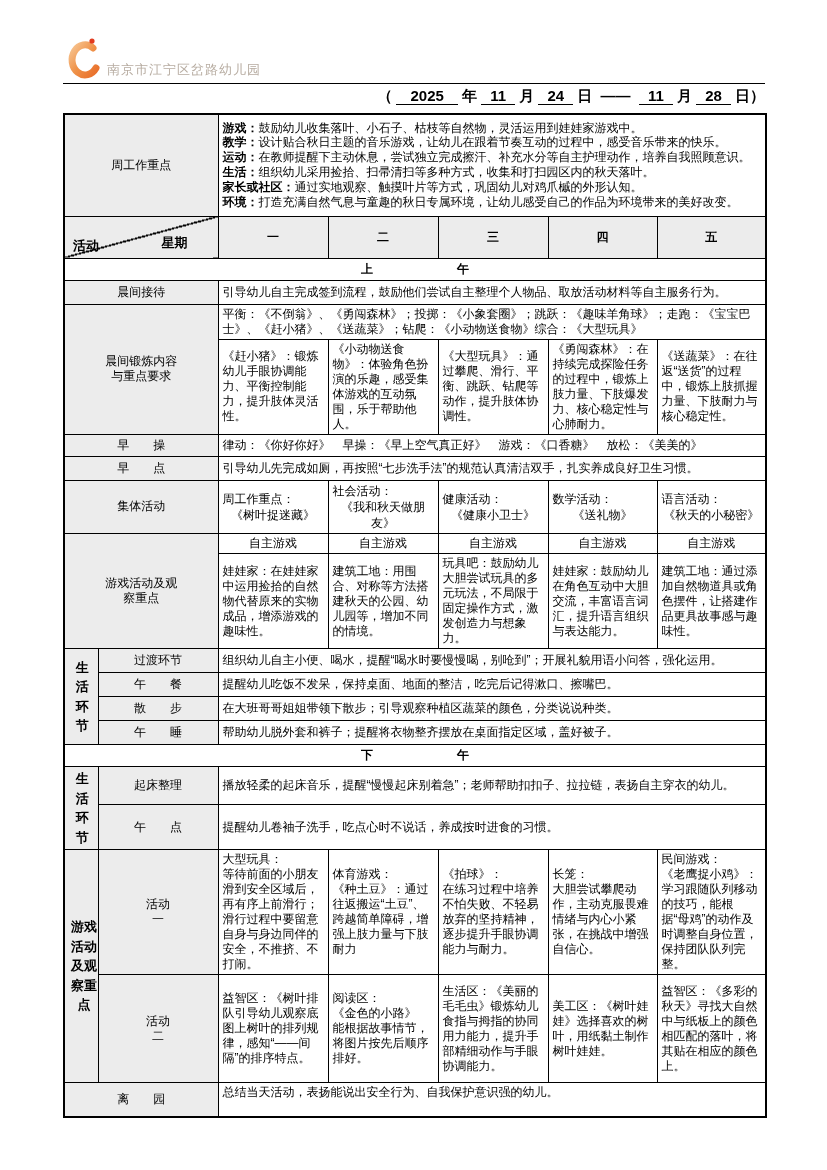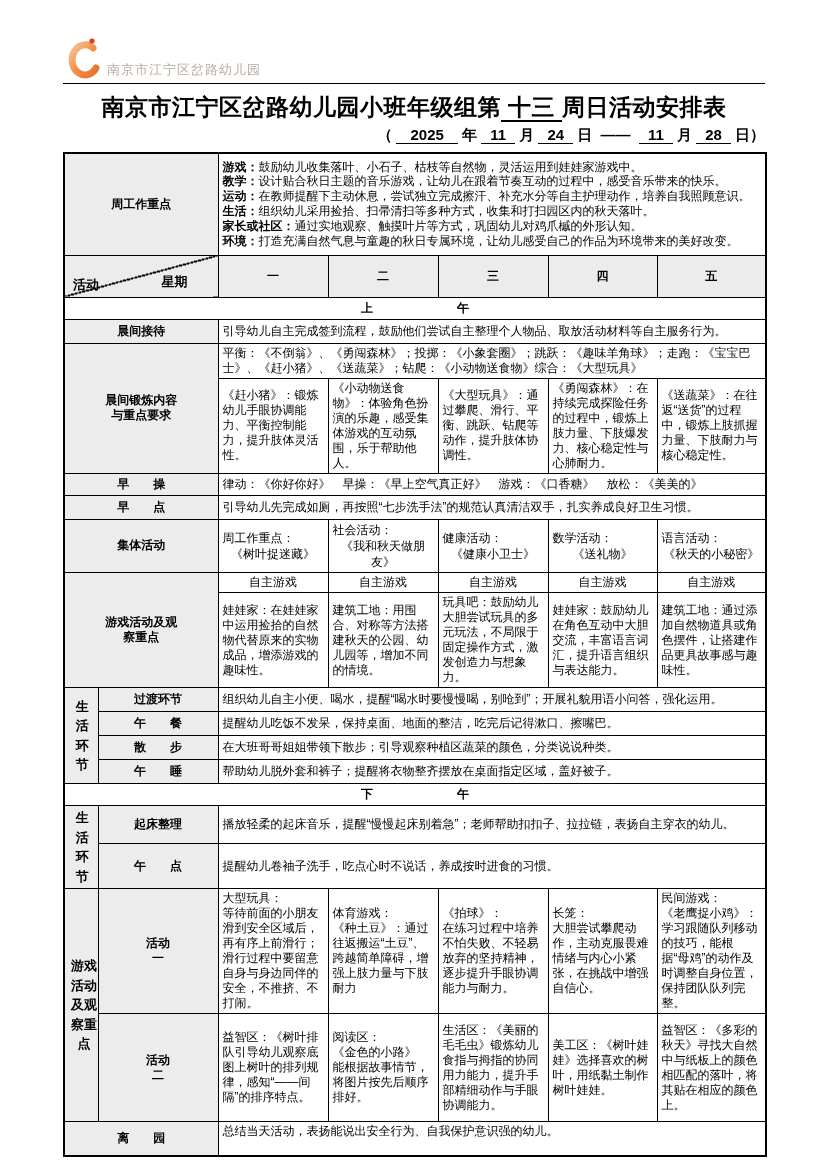--- a/index.html
+++ b/index.html
@@ -14,21 +14,21 @@
   
   .title{margin-top:8px;text-align:center;font-size:23px;font-weight:bold;letter-spacing:0.5px;}
   .title .blank{border-bottom:2px solid #000;padding:0 7px;}
   .dateline{margin-top:3px;text-align:right;font-size:15px;font-weight:bold;}
   .dateline .blank{border-bottom:1px solid #000;padding:0 9px;}
   .dateline .blank.wide{padding:0 14px;}
 
   
   table.sched{margin-top:7px;border-collapse:collapse;table-layout:fixed;width:702px;border:2px solid #000;}
   table.sched td{border:1px solid #000;padding:2px 4px;font-size:12px;line-height:1.25;vertical-align:middle;word-break:break-all;}
-  td.lbl{background:#ececec;font-weight:bold;text-align:center;font-size:13px;padding:2px 2px;margin-left:29px;}
+  td.lbl{background:#ececec;font-weight:normal;text-align:center;font-size:13px;padding:2px 2px;margin-left:29px;}
   td.content{text-align:left;}
   td.banner{text-align:center;font-weight:bold;font-size:14px;border-top:2px solid #000;border-bottom:2px solid #000;padding:1px;}
   td.dayhead{background:#ececec;text-align:center;font-weight:bold;font-size:14px;}
   td.corner{background-color:#ececec;position:relative;padding:0;
     background-image:linear-gradient(to bottom right,transparent calc(50% - 0.8px),#000 calc(50% - 0.8px),#000 calc(50% + 0.8px),transparent calc(50% + 0.8px));}
   .corner-top{position:absolute;top:18px;right:30px;font-weight:bold;font-size:13px;}
   .corner-bottom{position:absolute;bottom:3px;left:8px;font-weight:bold;font-size:13px;}
   td.vlabel{background:#ececec;font-weight:bold;padding:2px 1px;}
   .vtext{width:15px;margin:0 auto;word-break:break-all;line-height:1.5;font-size:13px;text-align:right;}
   .vtext2{width:30px;margin:8px auto;word-break:break-all;line-height:1.5;font-size:13px;text-align:center;}
@@ -58,23 +58,20 @@
           </linearGradient>
         </defs>
         <path d="M30 12 A 13 15 0 1 0 33 32" stroke="url(#lg)" stroke-width="7" fill="none" stroke-linecap="round"></path>
         <path d="M18 24 Q 26 16 33 20" stroke="#ffffff" stroke-width="2.5" fill="none"></path>
         <circle cx="29" cy="5" r="2.6" fill="#e23b1f"></circle>
       </svg>
     </span>
     <span class="logo-name">南京市江宁区岔路幼儿园</span>
   </div>
 
-  <div class="title">
-    <span>南京市江宁区岔路幼儿园小班年级组第</span><span class="blank">十三</span><span>周日活动安排表</span>
-  </div>
   <div class="dateline">
     <span>（</span>
     <span class="blank wide">2025</span>
     <span>年</span>
     <span class="blank">11</span>
     <span>月</span>
     <span class="blank">24</span>
     <span>日</span>
     &nbsp;<span>——</span>&nbsp;
     <span class="blank">11</span>

